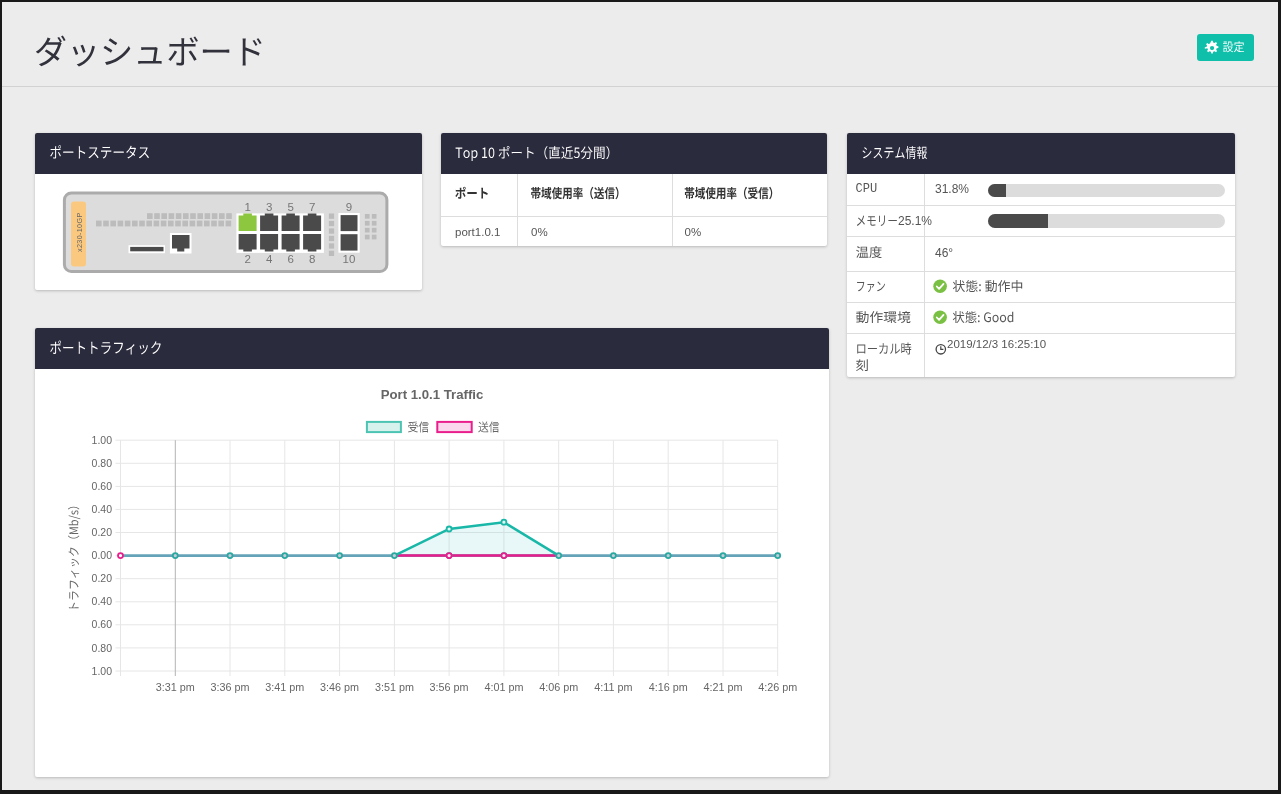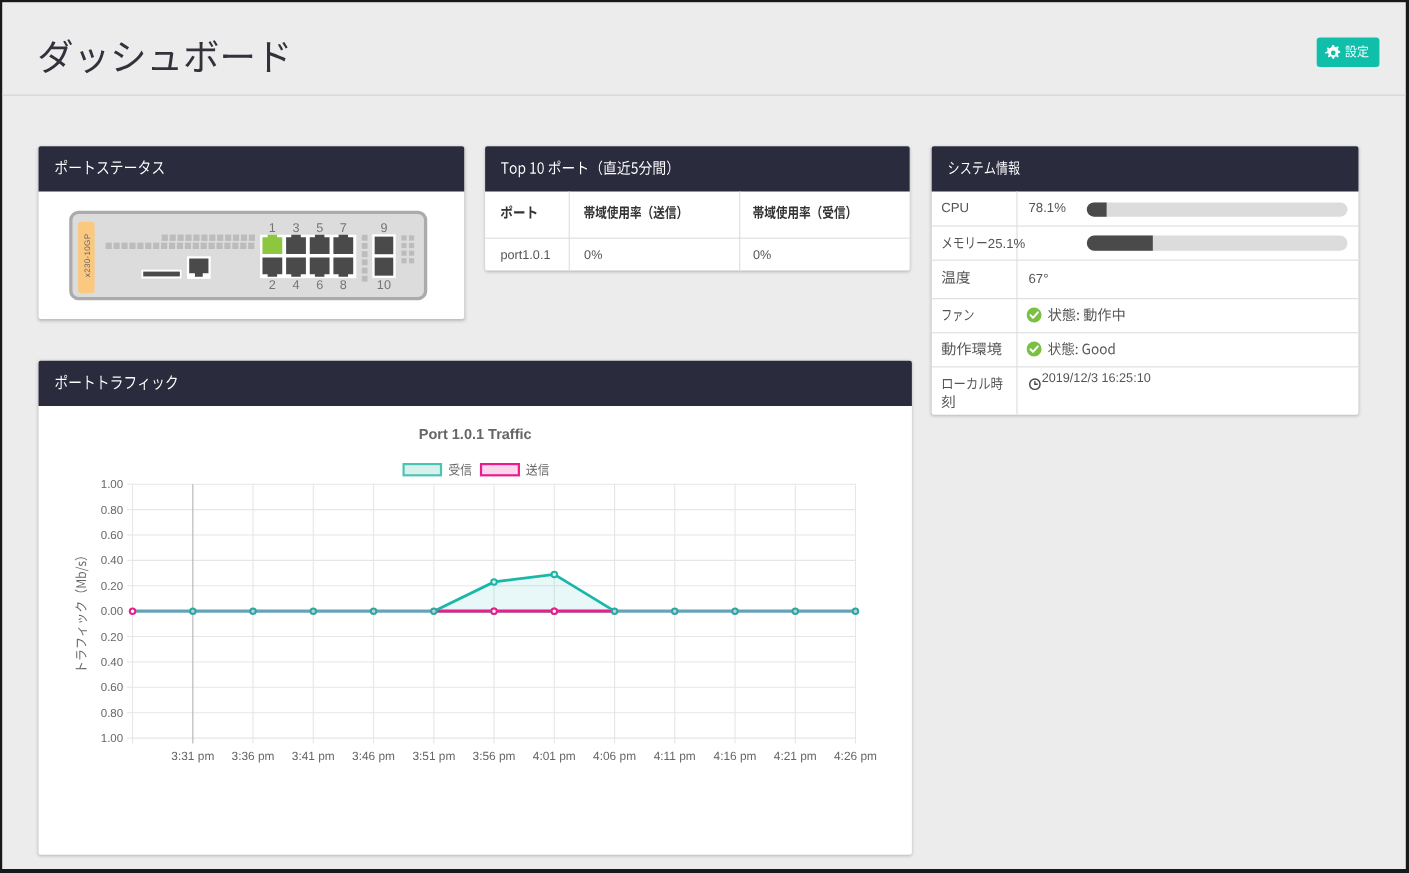--- a/index.html
+++ b/index.html
@@ -35,24 +35,24 @@
 <div class="cell" style="left:455px;top:225.5px;font-size:11.5px;">port1.0.1</div>
 <div class="cell" style="left:531px;top:225.5px;font-size:11.5px;">0%</div>
 <div class="cell" style="left:684.5px;top:225.5px;font-size:11.5px;">0%</div>
 
 <div class="abs" style="left:924.3px;top:173.8px;width:1px;height:203.4px;background:#ddd"></div>
 <div class="abs" style="left:847px;top:205px;width:388px;height:1px;background:#ddd"></div>
 <div class="abs" style="left:847px;top:236px;width:388px;height:1px;background:#ddd"></div>
 <div class="abs" style="left:847px;top:271px;width:388px;height:1px;background:#ddd"></div>
 <div class="abs" style="left:847px;top:302px;width:388px;height:1px;background:#ddd"></div>
 <div class="abs" style="left:847px;top:333px;width:388px;height:1px;background:#ddd"></div>
-<div class="cell" style="left:855.6px;top:182px;color:#555;">CPU</div>
-<div class="cell" style="left:935px;top:182px;">78.1%</div>
+<div class="cell" style="left:855.6px;top:182px;color:#555;font-family:Liberation Mono, monospace;">CPU</div>
+<div class="cell" style="left:935px;top:182px;">31.8%</div>
 <div class="cell" style="left:898px;top:214px;">25.1%</div>
-<div class="cell" style="left:935px;top:245.5px;">67°</div>
+<div class="cell" style="left:935px;top:245.5px;">46°</div>
 <div class="cell" style="left:947px;top:338px;font-size:11.5px;">2019/12/3 16:25:10</div>
 <div class="abs" style="left:988px;top:183.5px;width:237px;height:13.5px;background:#dcdcdc;border-radius:7px;"></div>
 <div class="abs" style="left:988px;top:183.5px;width:17.5px;height:13.5px;background:#4a4a4a;border-radius:7px 0 0 7px;"></div>
 <div class="abs" style="left:988px;top:214px;width:237px;height:13.5px;background:#dcdcdc;border-radius:7px;"></div>
 <div class="abs" style="left:988px;top:214px;width:60px;height:13.5px;background:#4a4a4a;border-radius:7px 0 0 7px;"></div>
 
 <svg class="abs" style="left:0;top:0;" width="1281" height="794" viewBox="0 0 1281 794">
 <rect x="64.4" y="193" width="322.5" height="78.5" rx="7" fill="#dcdcdc" stroke="#ababab" stroke-width="3"></rect>
     <rect x="71" y="201.5" width="15" height="65" rx="3" fill="#fbc880"></rect>
     <text x="0" y="0" transform="translate(81.5 252) rotate(-90)" font-family="Liberation Sans, sans-serif" font-size="7.3" fill="#666" letter-spacing="0.3">x230-10GP</text>

